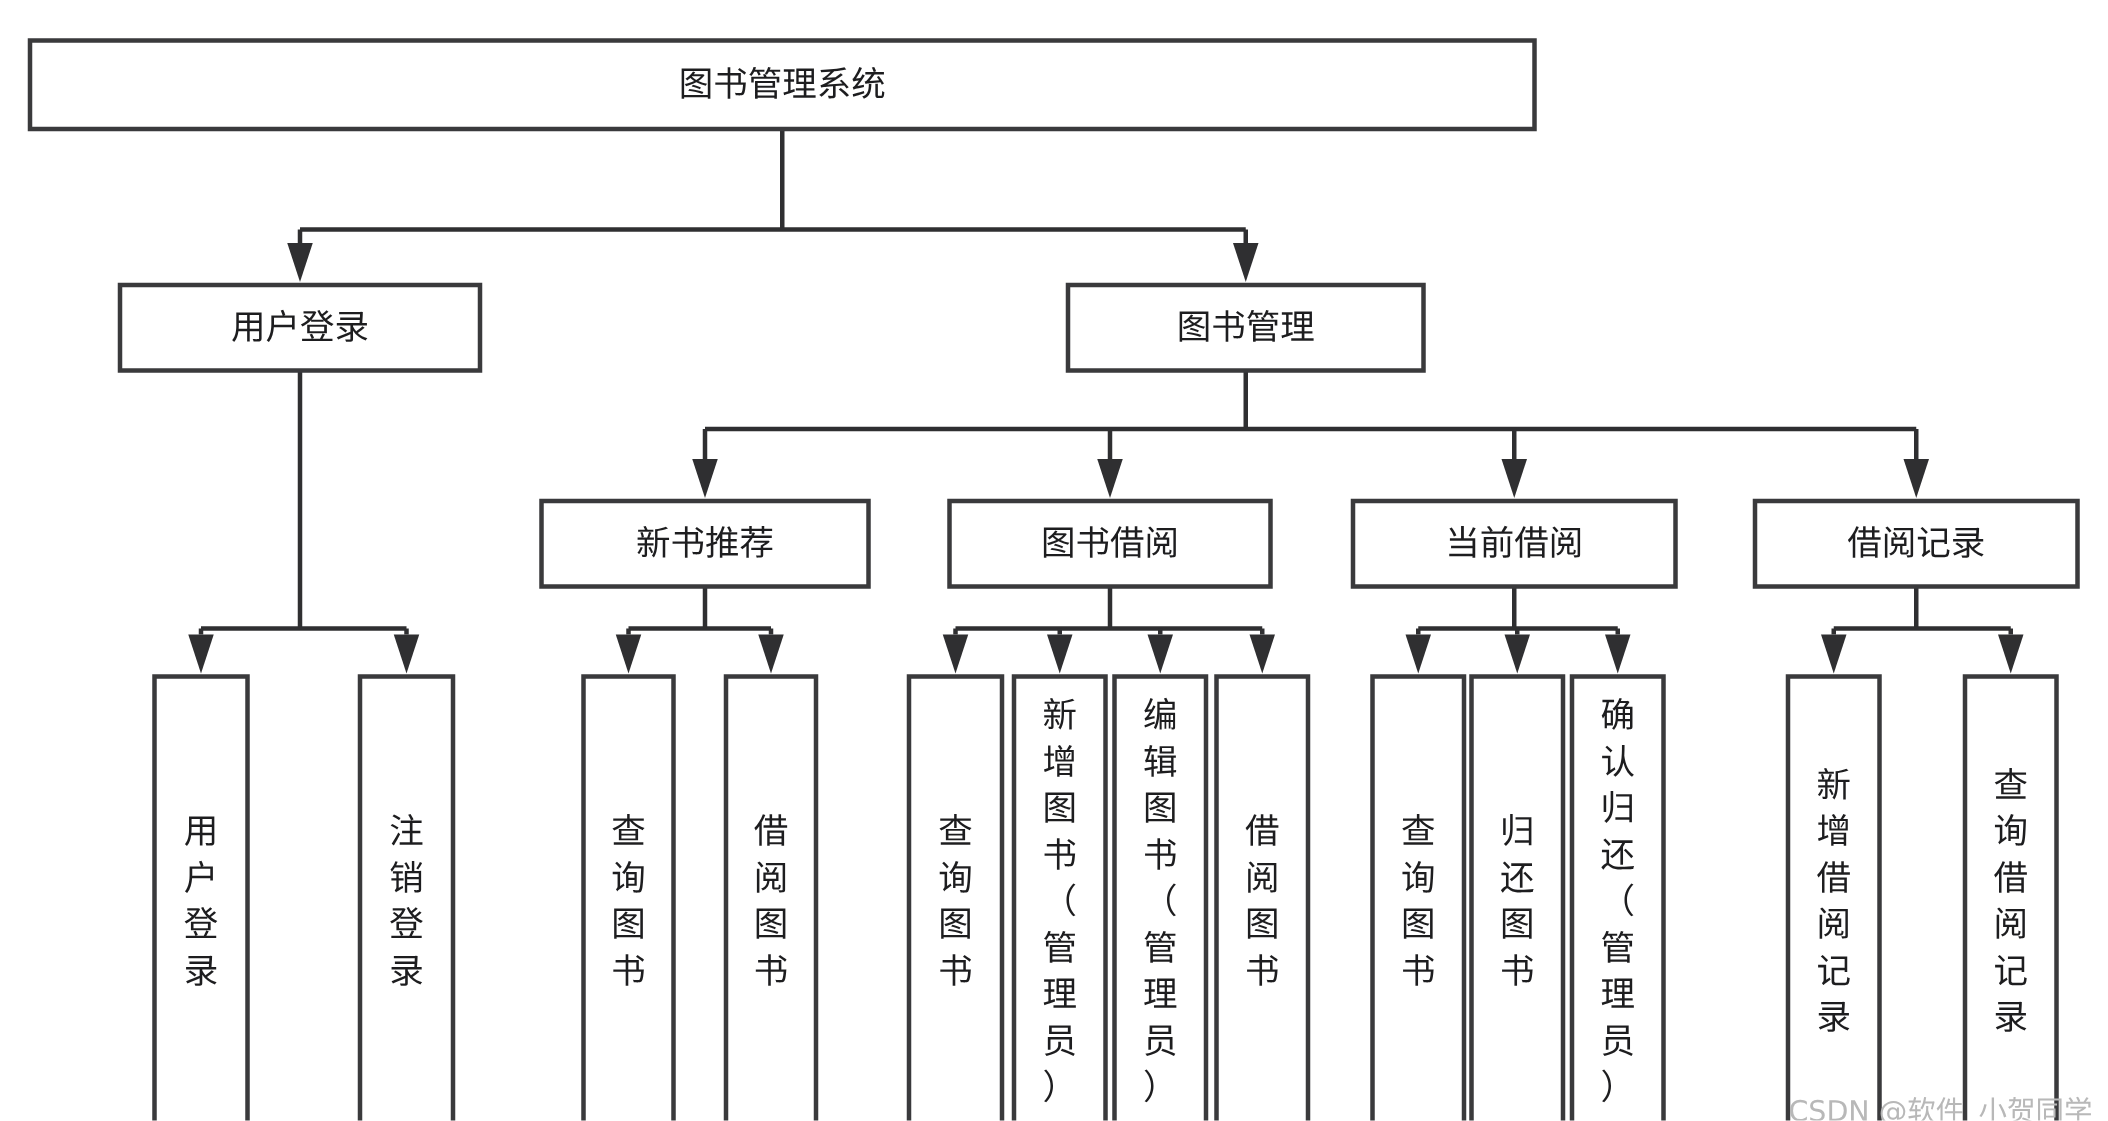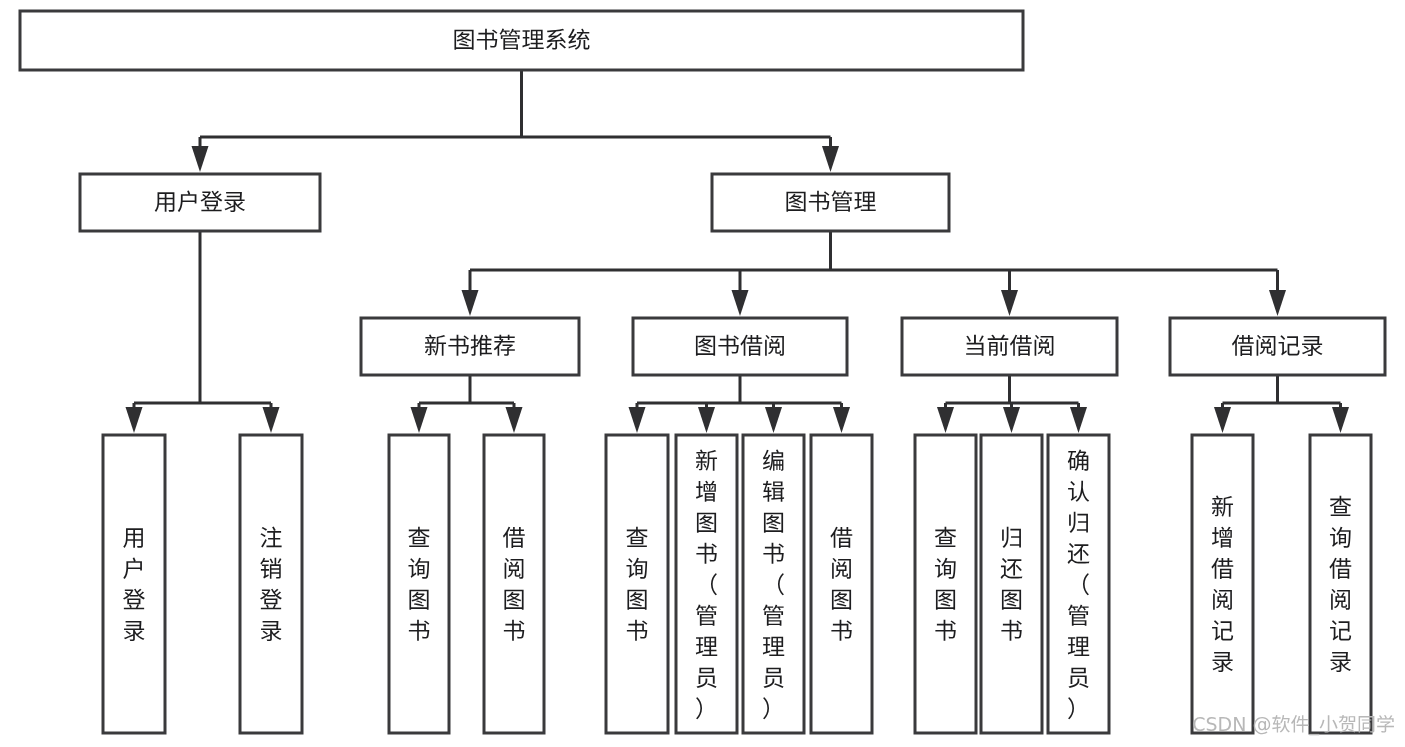--- a/index.html
+++ b/index.html
@@ -11,21 +11,21 @@
   body {
     width: 1405px;
     height: 747px;
     position: relative;
     overflow: hidden;
     font-family: "DejaVu Sans", "Liberation Sans", sans-serif;
   }
   #diagram-root {
     position: absolute;
     left: 0;
-    top: 0;
+    top: 16px;
     width: 1405px;
     height: 534px;
   }
   svg.diagram-canvas {
     display: block;
     width: 1405px;
     height: 747px;
     background: #ffffff;
   }
   .node-box {

